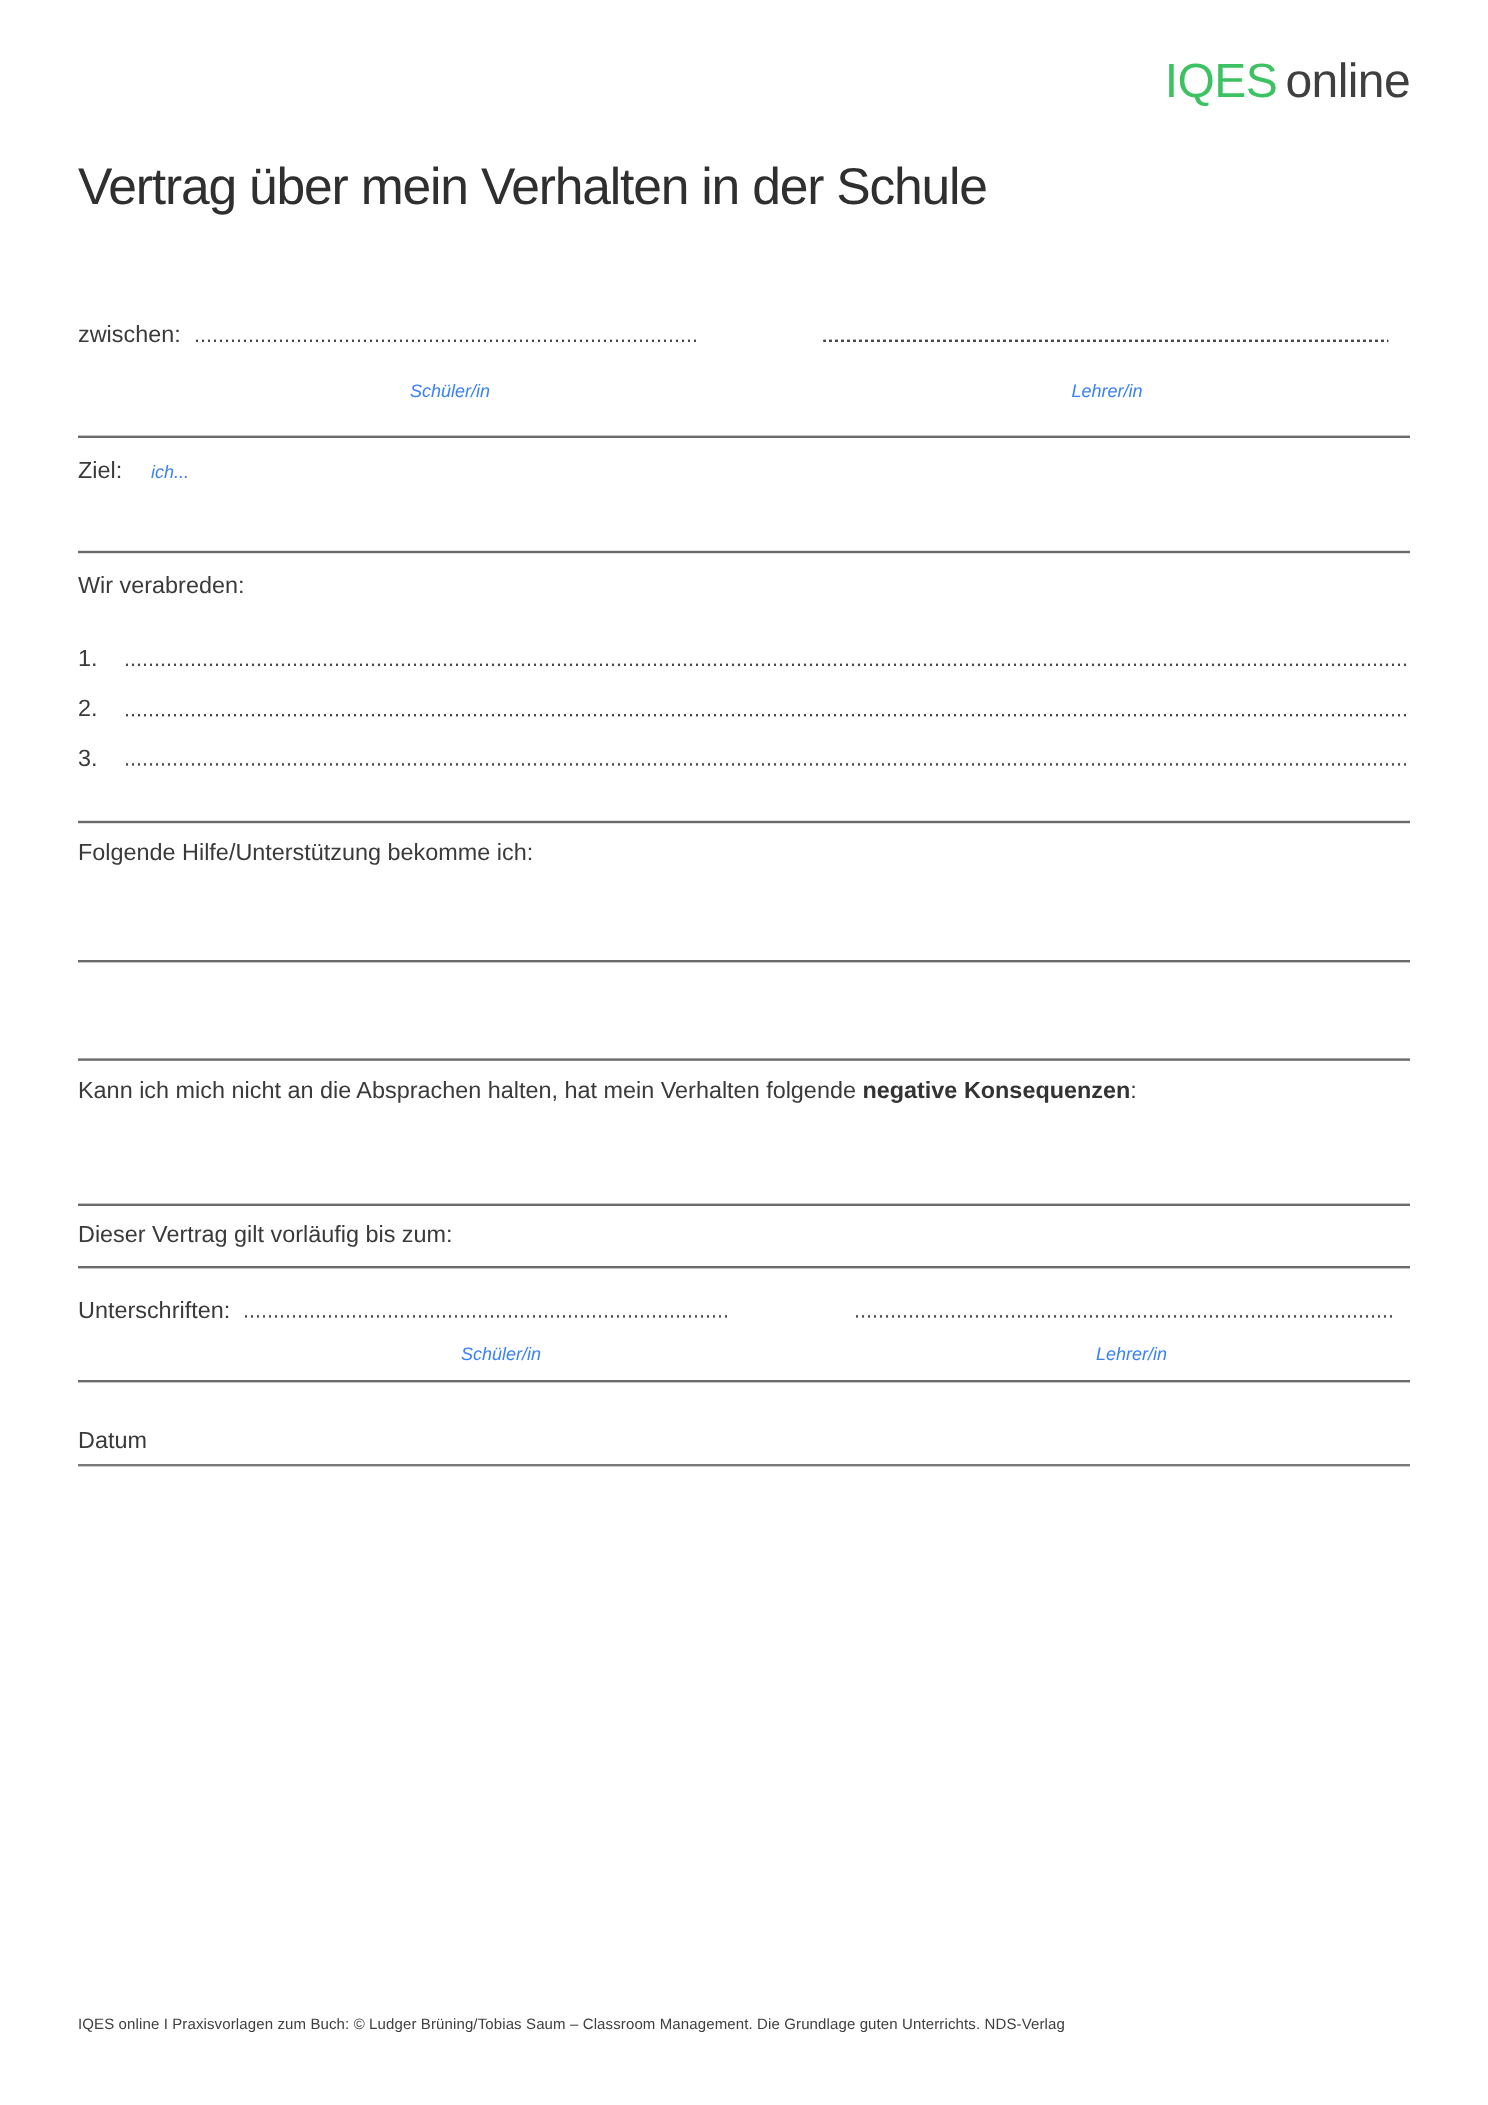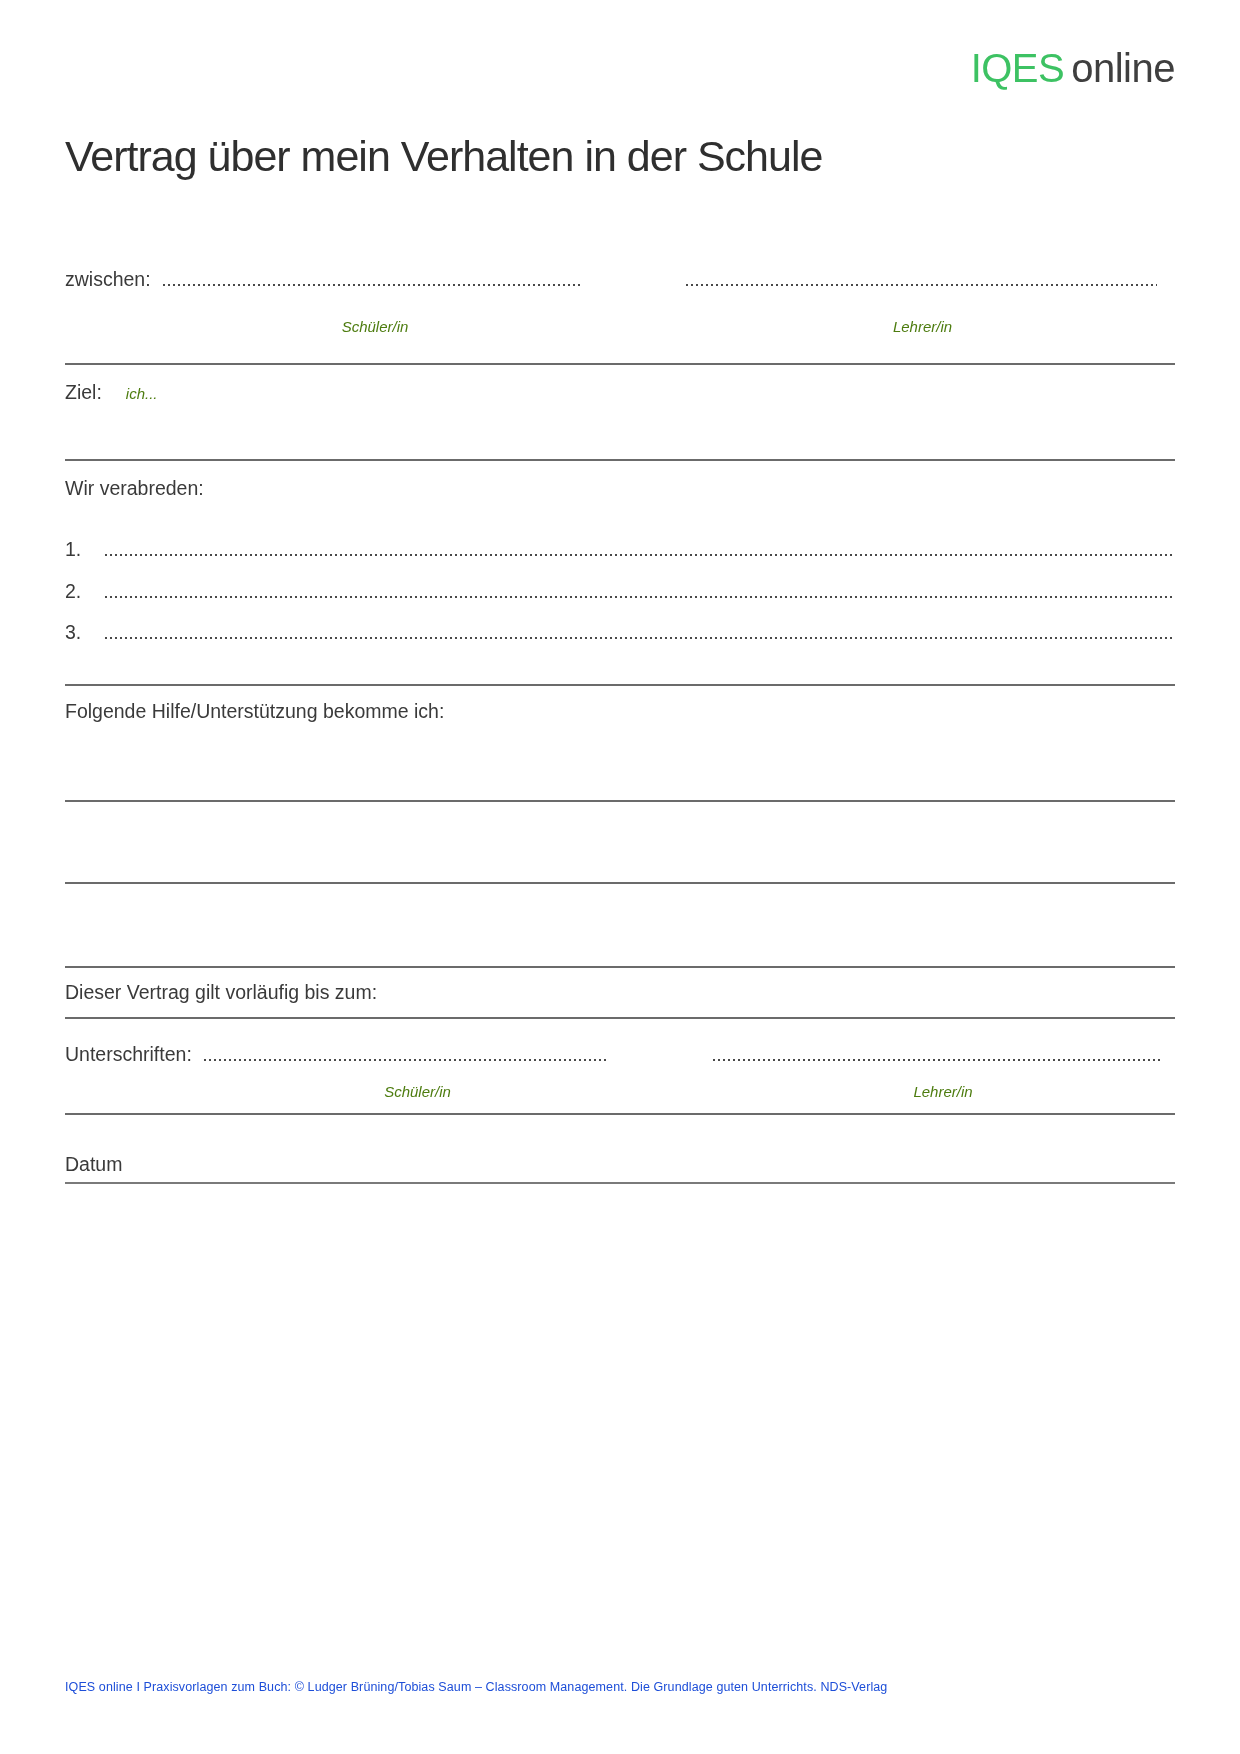--- a/index.html
+++ b/index.html
@@ -33,21 +33,21 @@
     margin-top: 45px;
     font-size: 43px;
     font-weight: 300;
     letter-spacing: -1px;
     color: #2f2f2f;
     line-height: 1.1;
   }
 
   
   .t  { font-size: 19.5px; line-height: 1.2; color: #3a3a3a; }
-  .it { font-style: italic; font-size: 15px; color: #4d7c0f; }
+  .it { font-style: italic; font-size: 15px; color: #3b82f6; }
 
   
   .dotline {
     height: 5px;
     background-image: repeating-linear-gradient(90deg, #494949 0 2px, transparent 2px 5px);
     background-size: 100% 2px;
     background-repeat: no-repeat;
     background-position: left bottom;
   }
 
@@ -108,21 +108,21 @@
   .rule-8 { margin-top: 13px; }
   .date-label { margin-top: 38px; }
   .rule-9 { margin-top: 6px; border-top-color: #7a7a7a; }
 
   
   .footer {
     position: absolute;
     left: 65px;
     top: 1680px;
     font-size: 12.5px;
-    color: #1d4ed8;
+    color: #404040;
     letter-spacing: 0.1px;
   }
 </style>
 </head>
 <body>
 
 <div class="page">
   <div class="content">
 
     <div class="logo-row">
@@ -170,20 +170,21 @@
 
     <hr class="rule rule-3">
 
     <div class="t support-heading">Folgende Hilfe/Unterstützung bekomme ich:</div>
 
     <hr class="rule rule-4">
 
 
     <hr class="rule rule-5">
 
+    <div class="t sentence"><span>Kann ich mich nicht an die Absprachen halten, hat mein Verhalten folgende </span><b>negative Konsequenzen</b><span>:</span></div>
 
     <hr class="rule rule-6">
 
     <div class="t validity-row">Dieser Vertrag gilt vorläufig bis zum:</div>
 
     <hr class="rule rule-7">
 
     <div class="flexrow sig-row t">
       <span class="label">Unterschriften:</span>
       <span class="dotline d1"></span>

